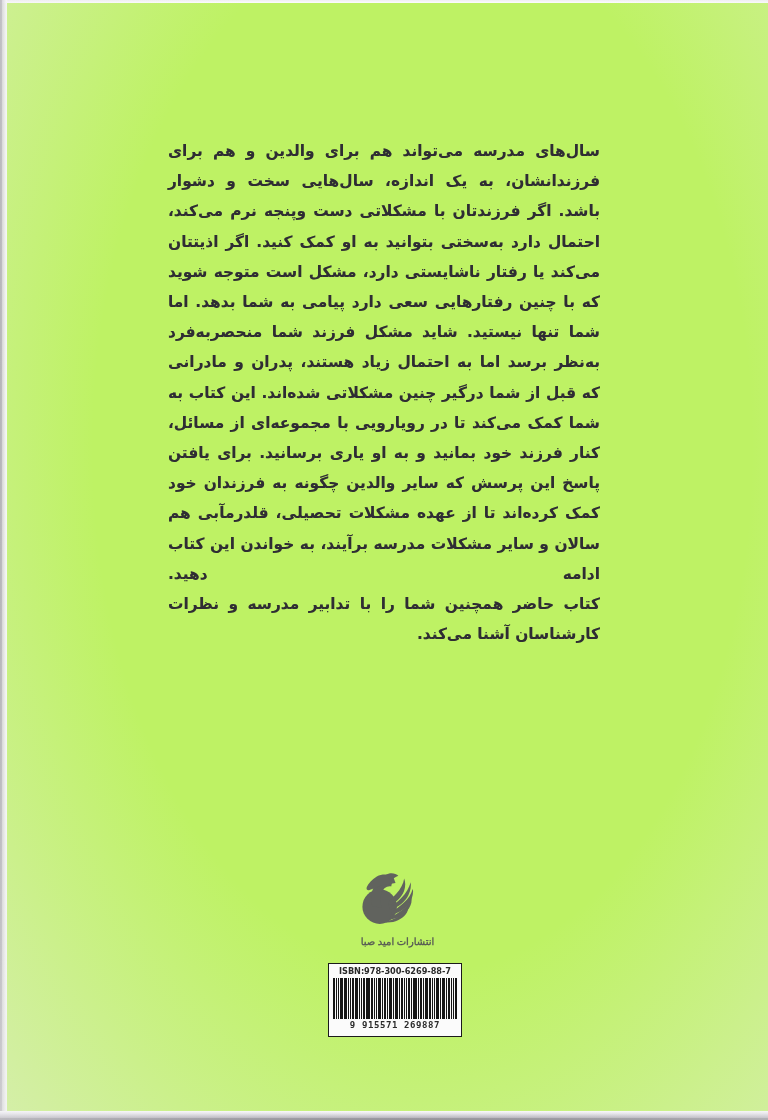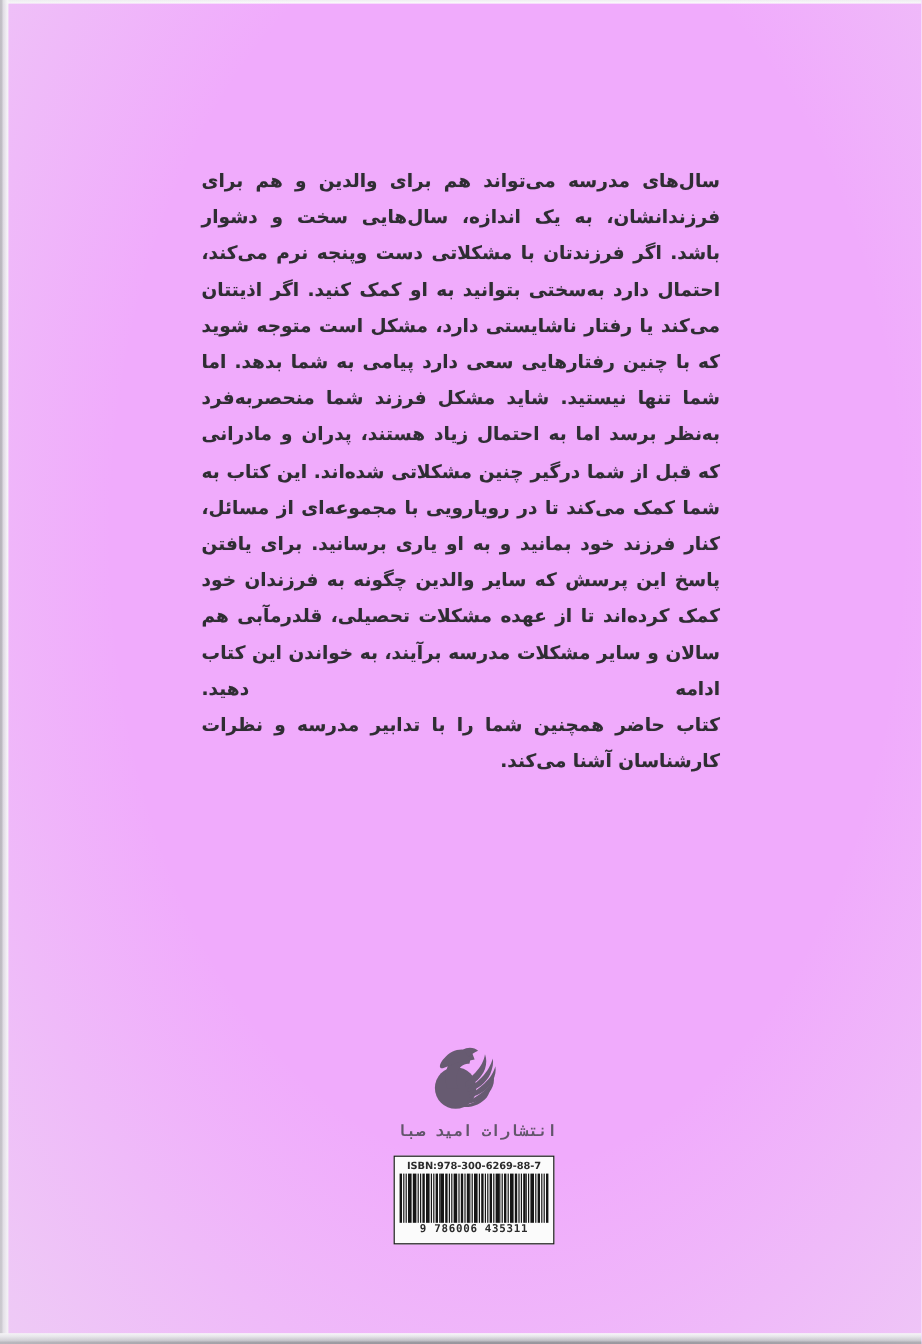--- a/index.html
+++ b/index.html
@@ -5,21 +5,21 @@
   html, body {
     margin: 0;
     padding: 0;
     background: #ffffff;
   }
 
   #page {
     position: relative;
     width: 768px;
     height: 1120px;
-    background: #f0abfc;
+    background: #bef264;
     overflow: hidden;
     font-family: "DejaVu Sans", sans-serif;
   }
 
   
   .edge-left {
     position: absolute;
     left: 0; top: 0;
     width: 7px; height: 100%;
     background: linear-gradient(to right, #b9b7bd 0%, #d6d4da 35%, #f2f1f4 75%, #fdfdfd 100%);
@@ -94,22 +94,22 @@
   }
   .pegasus {
     width: 72px;
     height: 72px;
     display: block;
     opacity: .88;
   }
   .publisher-name {
     margin-top: 2px;
     direction: rtl;
-    font-family: Liberation Mono, monospace;
-    font-size: 13px;
+    font-family: Liberation Serif, serif;
+    font-size: 10px;
     font-weight: 600;
     color: #4a4752;
     letter-spacing: .4px;
     opacity: .85;
     padding-left: 27px;
   }
 
   
   .barcode-box {
     position: absolute;
@@ -244,16 +244,16 @@
         <span style="width: 2px;"></span>
         <span style="width: 1px;"></span>
         <span style="width: 1px;"></span>
         <span style="width: 3px;"></span>
         <span style="width: 1px;"></span>
         <span style="width: 2px;"></span>
         <span style="width: 1px;"></span>
         <span style="width: 1px;"></span>
         <span style="width: 2px;"></span>
       </div>
-    <div class="barcode-digits">9 786006 435311</div>
+    <div class="barcode-digits">9 915571 269887</div>
   </div>
 
 </div>
 
 </body></html>

